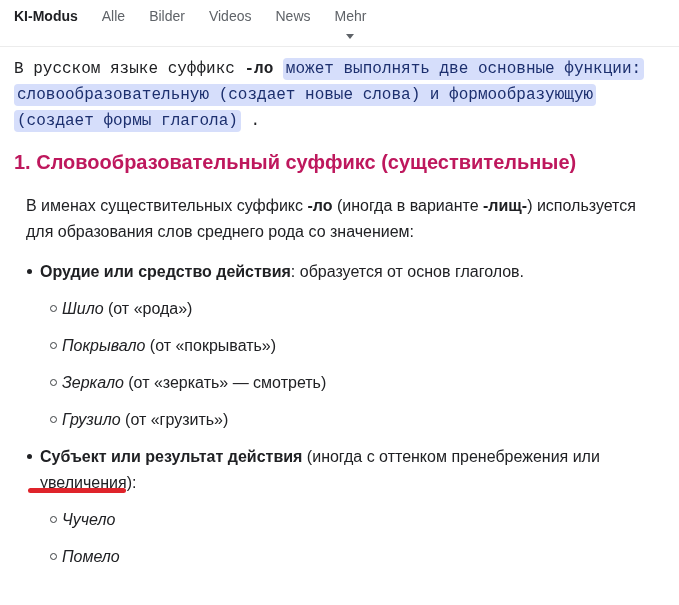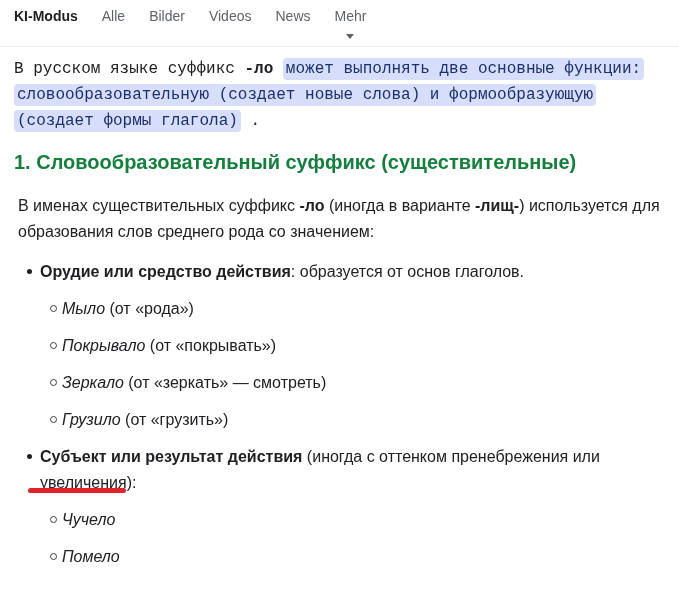--- a/index.html
+++ b/index.html
@@ -48,23 +48,23 @@
     border-radius: 4px;
     -webkit-box-decoration-break: clone;
     box-decoration-break: clone;
     cursor: pointer;
   }
   h2.section-heading {
     font-size: 20px;
     line-height: 25px;
     font-weight: 700;
     margin: 16px 0 18px 0;
-    color: #15803d;
+    color: #be185d;
   }
-  .para { margin: 0 0 14px 4px; }
+  .para { margin: 0 0 14px 12px; }
 
   ul { list-style: none; margin: 0; padding: 0; }
   ul.l1 > li {
     position: relative;
     padding-left: 26px;
     margin-bottom: 8px;
   }
   ul.l1 > li::before {
     content: "";
     position: absolute;
@@ -123,21 +123,21 @@
 
   <h2 class="section-heading">1. Словообразовательный суффикс (существительные)</h2>
 
   <p class="para"><span>В именах существительных суффикс </span><b>-ло</b><span> (иногда в варианте </span><b>-лищ-</b><span>) используется для образования слов среднего рода со значением:</span></p>
 
   <ul class="l1">
 
     <li>
       <b>Орудие или средство действия</b><span>: образуется от основ глаголов.</span>
       <ul class="l2">
-        <li><i>Мыло</i><span> (от «рода»)</span></li>
+        <li><i>Шило</i><span> (от «рода»)</span></li>
         <li><i>Покрывало</i><span> (от «покрывать»)</span></li>
         <li><i>Зеркало</i><span> (от «зеркать» — смотреть)</span></li>
         <li><i>Грузило</i><span> (от «грузить»)</span></li>
       </ul>
     </li>
 
     <li>
       <b>Субъект или результат действия</b><span> (иногда с оттенком пренебрежения или увеличения):</span>
       <div class="red-underline"></div>
       <ul class="l2">

